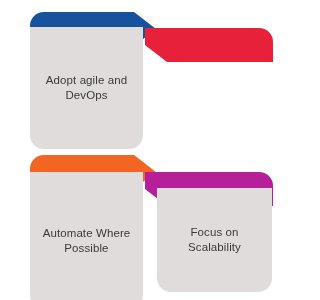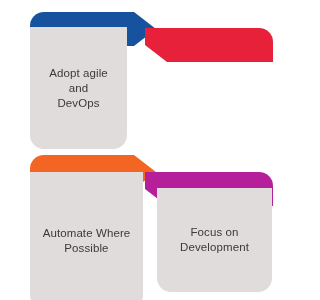--- a/index.html
+++ b/index.html
@@ -37,21 +37,21 @@
     line-height: 15px;
     letter-spacing: 0.1px;
     padding: 0 8px;
     white-space: pre-line;
   }
 
   
   #card-1-body {
     left: 30px;
     top: 27px;
-    width: 97px;
+    width: 113px;
     height: 122px;
     border-radius: 0 0 14px 14px;
   }
   
   #card-2-body {
     left: 157px;
     top: 43px;
     width: 115px;
     height: 122px;
     border-radius: 0 0 14px 14px;
@@ -106,16 +106,16 @@
   <div id="card-3-body" class="card-body" style="background: rgb(224, 220, 220);">
     <span class="card-text" style="color: rgb(58, 58, 58);">Automate Where
 Possible</span>
   </div>
 
   <svg id="card-4-header" class="header-bar" width="128" height="34" viewBox="0 0 128 34">
     <path d="M0,0 H114 A14,14 0 0 1 128,14 V34 H22 L0,17 Z" fill="#B51F9A"></path>
   </svg>
   <div id="card-4-body" class="card-body" style="background: rgb(224, 220, 220);">
     <span class="card-text" style="color: rgb(58, 58, 58);">Focus on
-Development</span>
+Scalability</span>
   </div>
 
 </div>
 
 </body></html>

